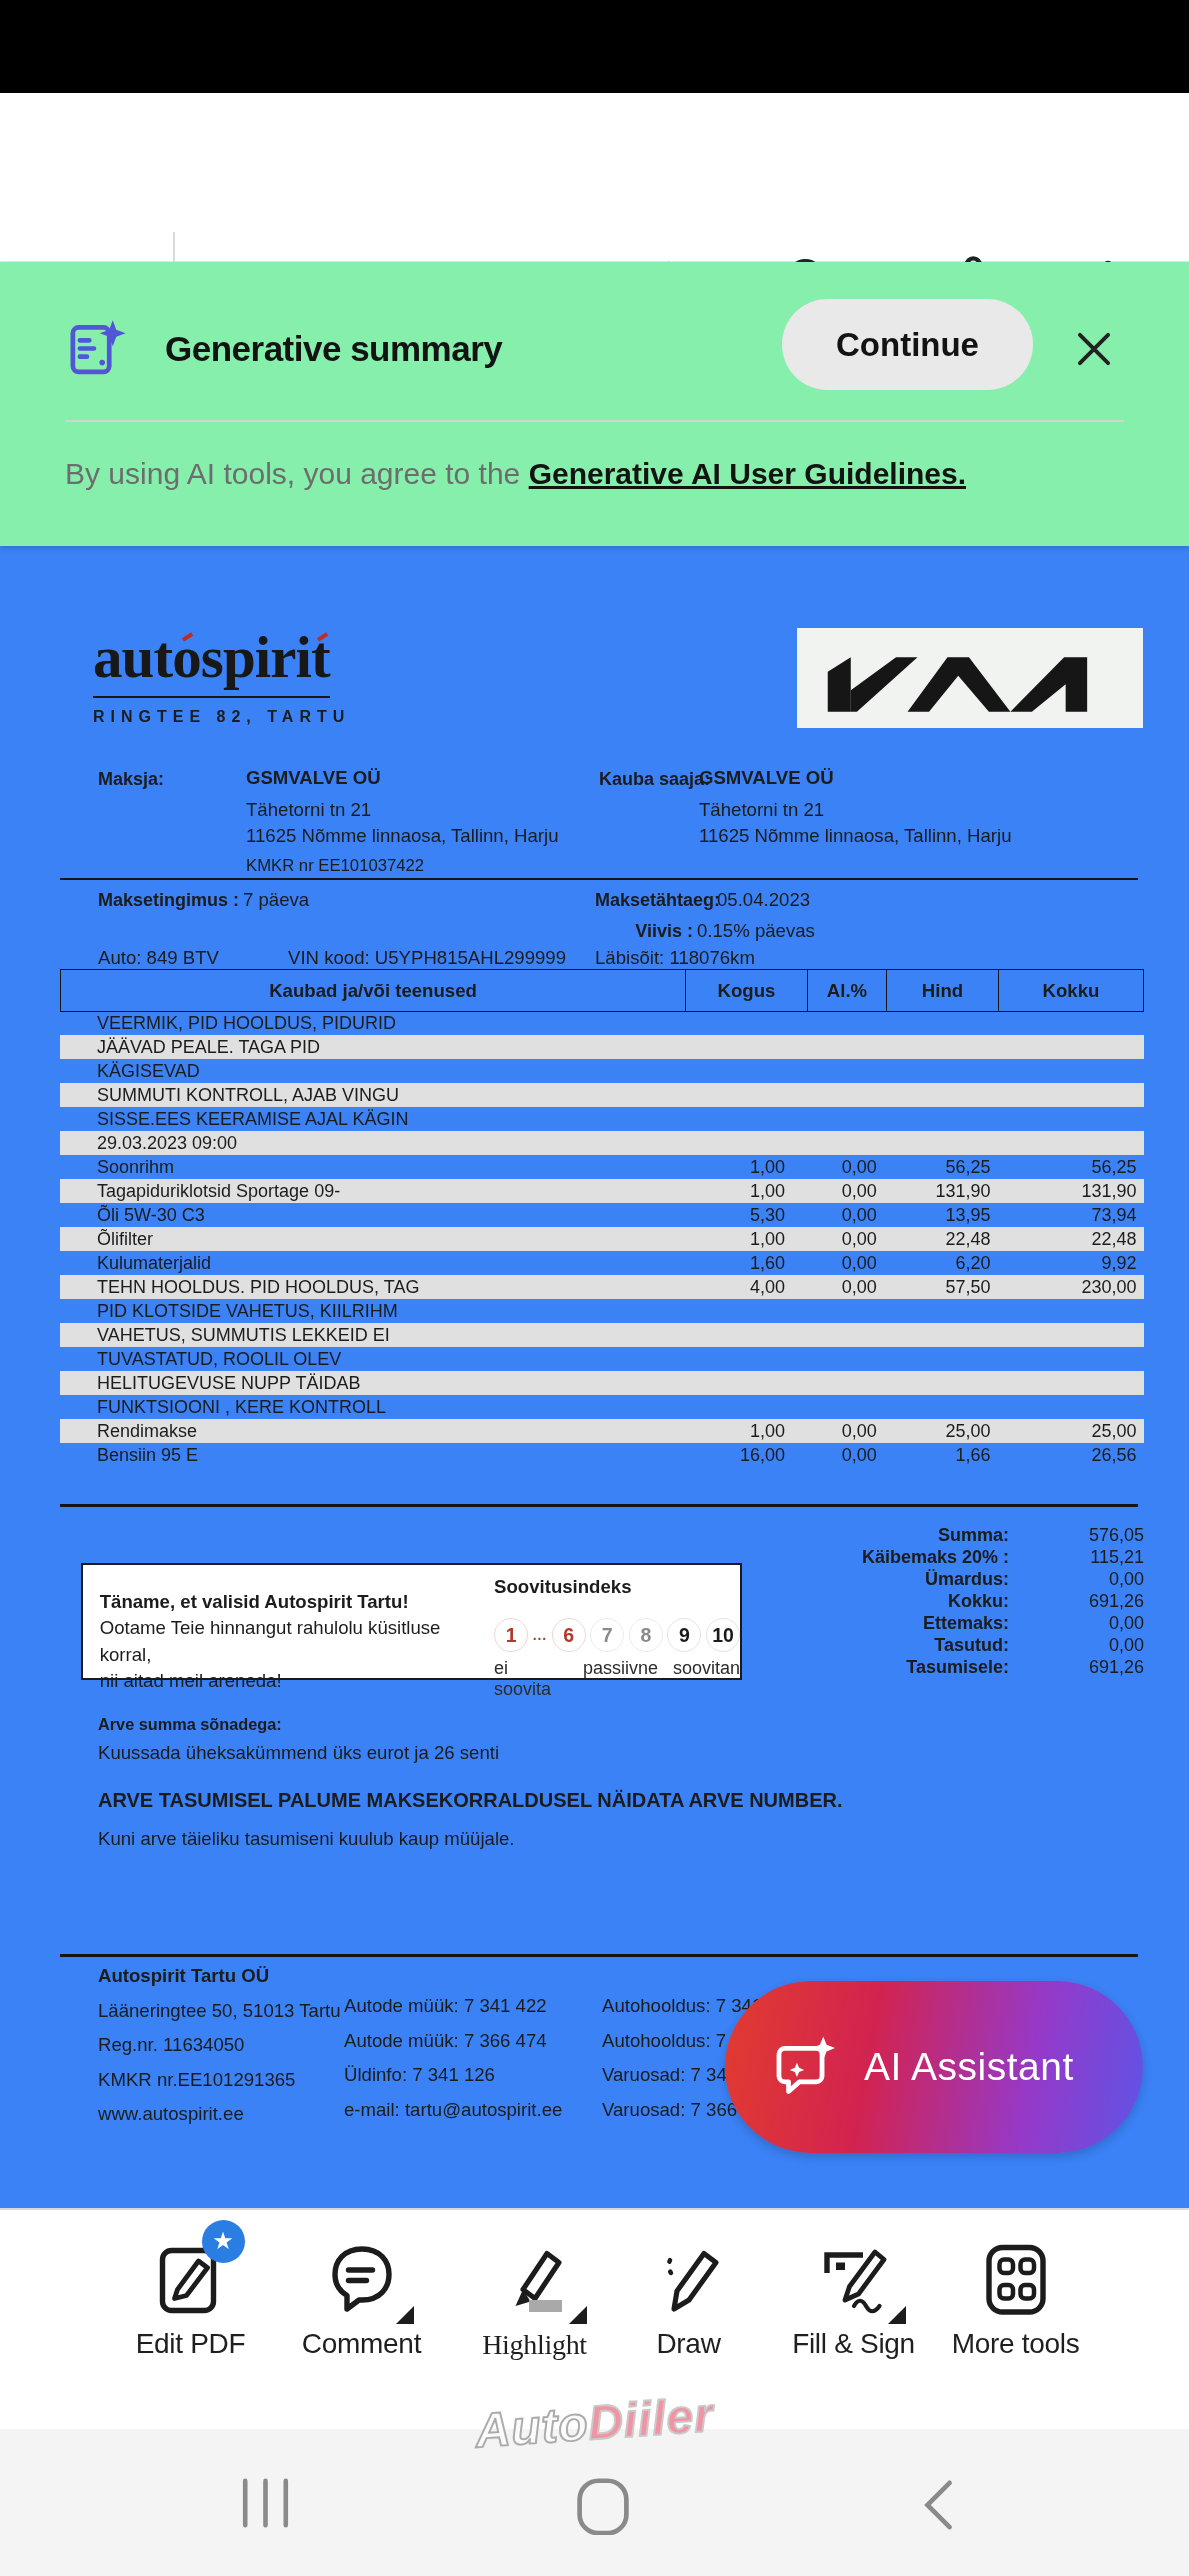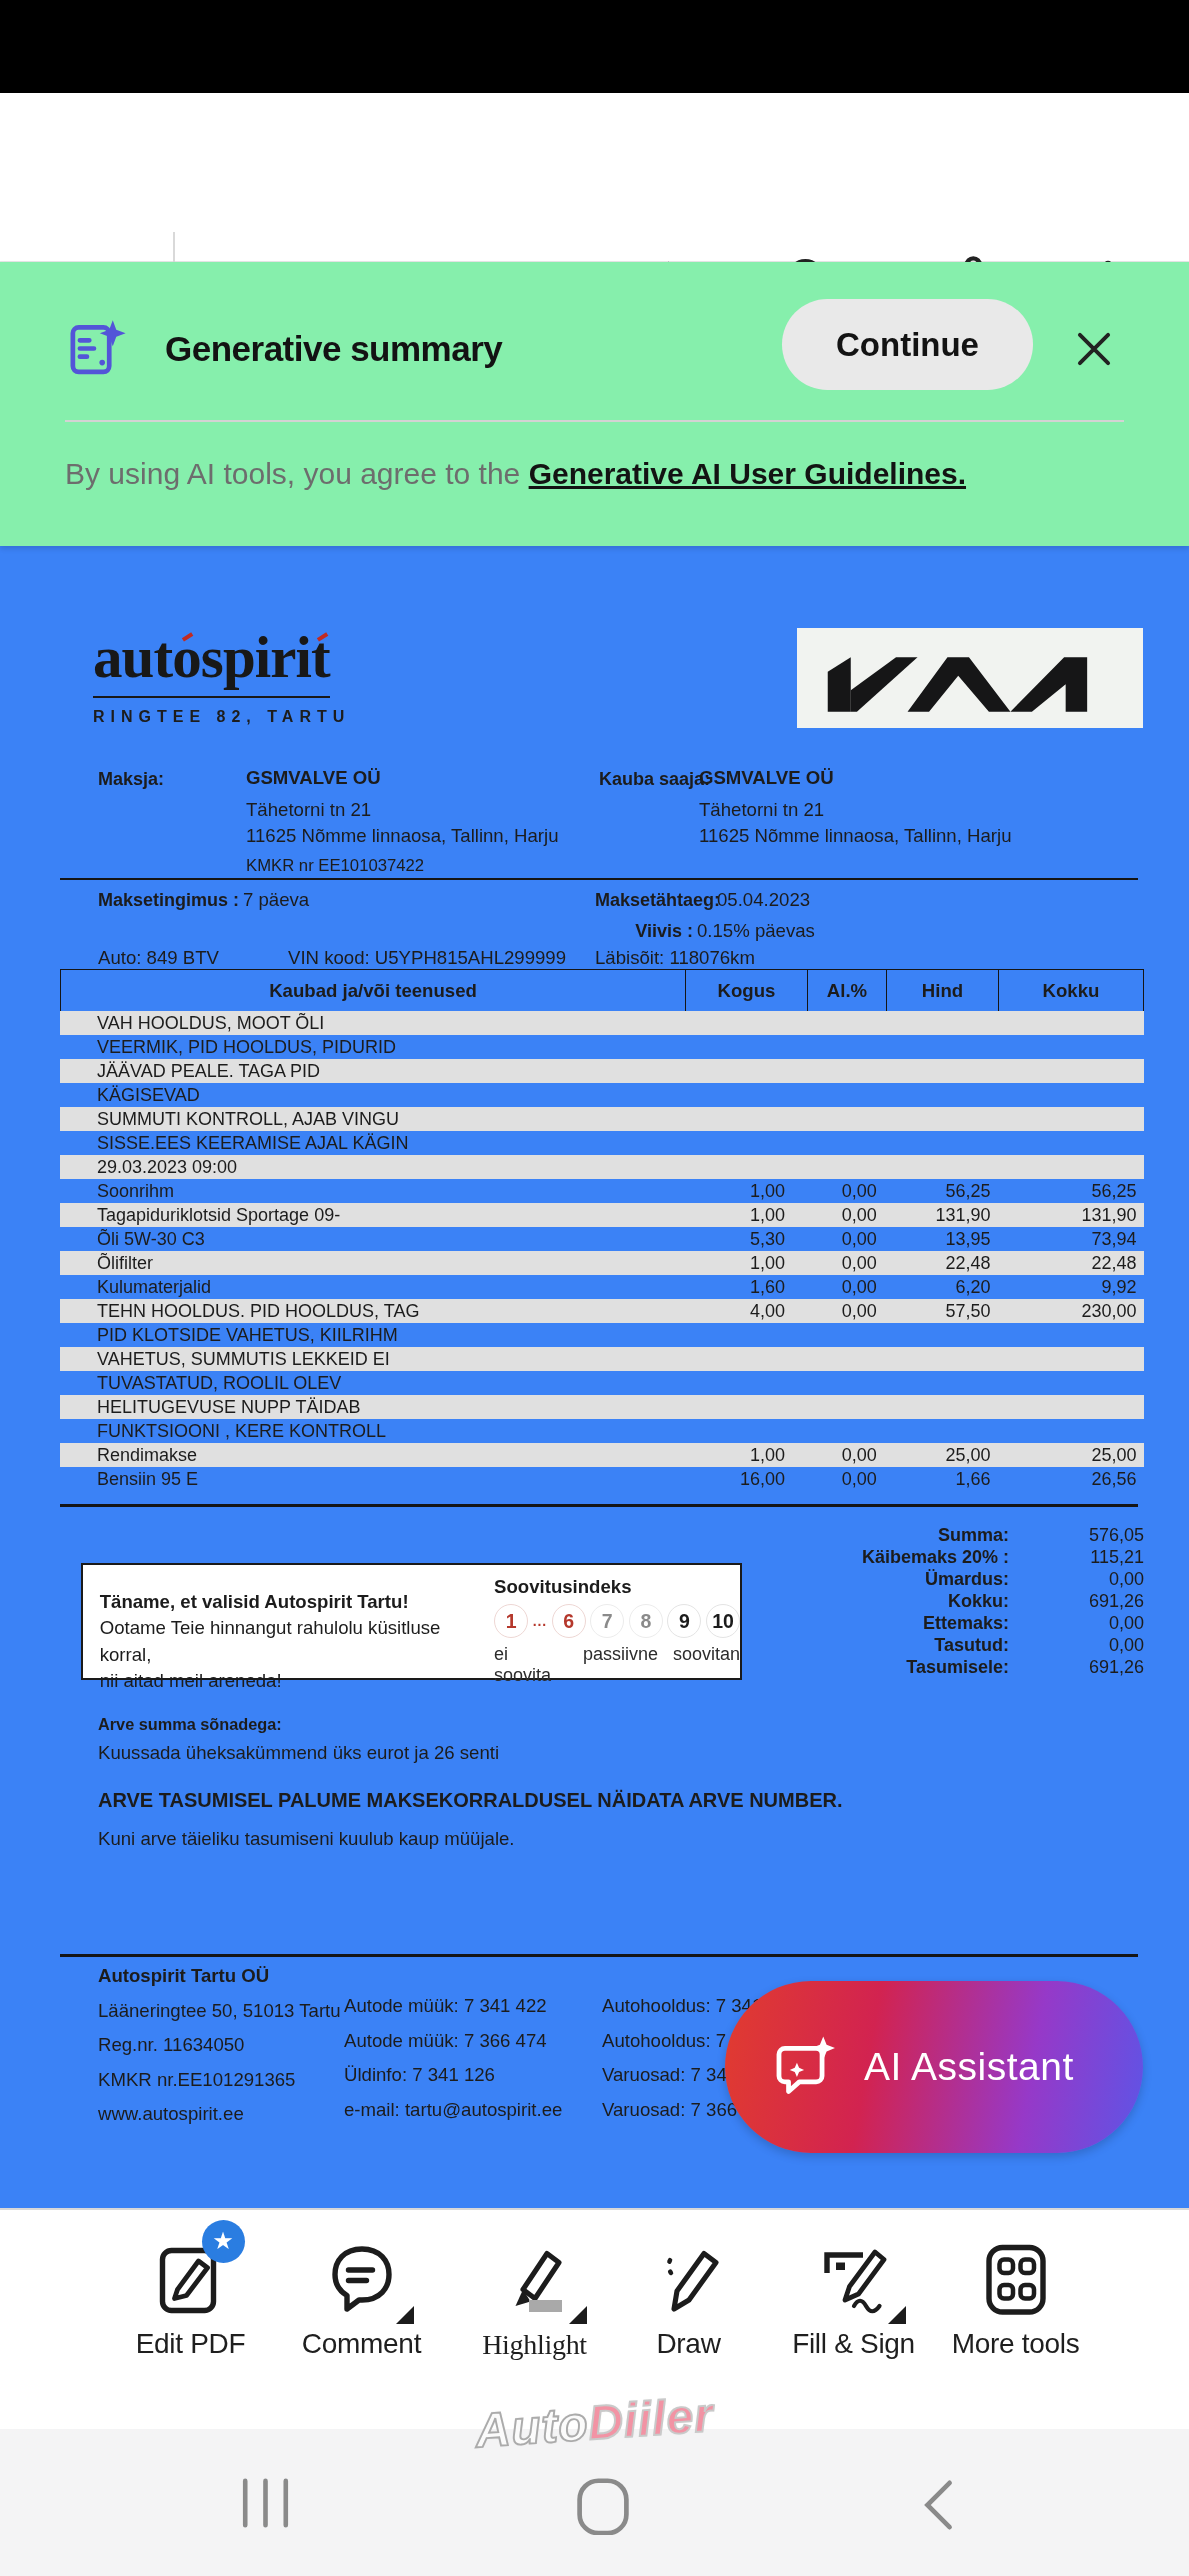--- a/index.html
+++ b/index.html
@@ -77,21 +77,21 @@
   .totals { position:absolute; left:743px; top:978px; width:401px; }
   .tot-row { display:flex; height:22px; align-items:center; font-size:18px; }
   .tot-lbl { flex:1; text-align:right; font-weight:700; }
   .tot-val { width:135px; text-align:right; }
 
   
   .thanks-box { position:absolute; left:81px; top:1017px; width:661px; height:117px; border:2.8px solid #1a1a1a; background:#fff; display:flex; padding:11px 0 0 16.7px; }
   .thanks-left { width:398px; padding-top:13px; font-size:18.6px; line-height:1.42; }
   .thanks-left .tt { font-weight:700; }
   .thanks-right { flex:1; }
-  .idx-title { font-weight:700; font-size:18.6px; margin-bottom:6px; }
+  .idx-title { font-weight:700; font-size:18.6px; margin-bottom:20px; }
   .scale-row { display:flex; align-items:center; gap:4.6px; }
   .circle { width:34px; height:34px; border:1.9px solid #ececec; border-radius:50%; display:flex; align-items:center; justify-content:center; font-size:19.5px; font-weight:700; background:#fff; }
   .circle.red   { color:#b5382c; border-color:#eed7d4; }
   .circle.gray  { color:#8a8a8a; }
   .circle.black { color:#1c1c1c; border-color:#e4e4e4; }
   .dots { color:#b5382c; font-size:14px; font-weight:700; letter-spacing:0.9px; }
   .scale-labels { display:flex; gap:15px; margin-top:5.6px; font-size:18px; color:#2c2c2c; }
 
   
   .footer-col { position:absolute; font-size:18.6px; }
@@ -218,27 +218,20 @@
     <span class="abs fs20" style="left:595px; top:401px;">Läbisõit: 118076km</span>
 
     <div class="t-head">
       <div class="th-name">Kaubad ja/või teenused</div>
       <div class="th-kogus">Kogus</div>
       <div class="th-al">Al.%</div>
       <div class="th-hind">Hind</div>
       <div class="th-kokku">Kokku</div>
     </div>
     <div class="t-body">
-        <div class="t-row stripe">
-          <span class="c-name">VAH HOOLDUS, MOOT ÕLI</span>
-          <span class="c-num c1"></span>
-          <span class="c-num c2"></span>
-          <span class="c-num c3"></span>
-          <span class="c-num c4"></span>
-        </div>
         <div class="t-row">
           <span class="c-name">VEERMIK, PID HOOLDUS, PIDURID</span>
           <span class="c-num c1"></span>
           <span class="c-num c2"></span>
           <span class="c-num c3"></span>
           <span class="c-num c4"></span>
         </div>
         <div class="t-row stripe">
           <span class="c-name">JÄÄVAD PEALE. TAGA PID</span>
           <span class="c-num c1"></span>

